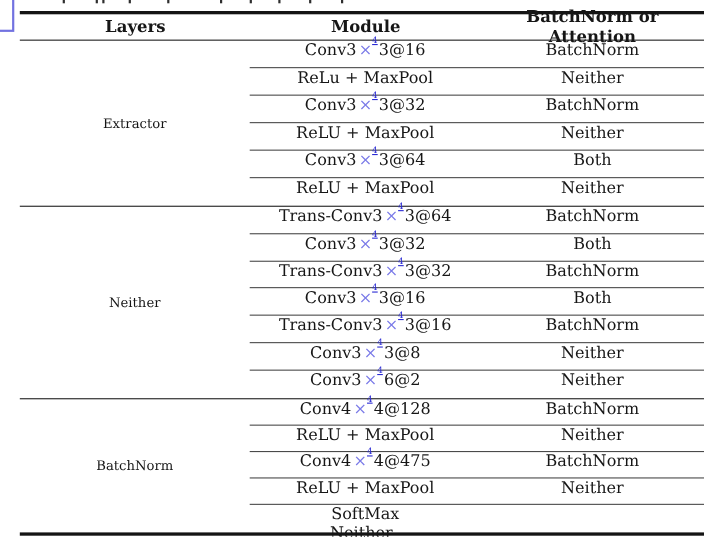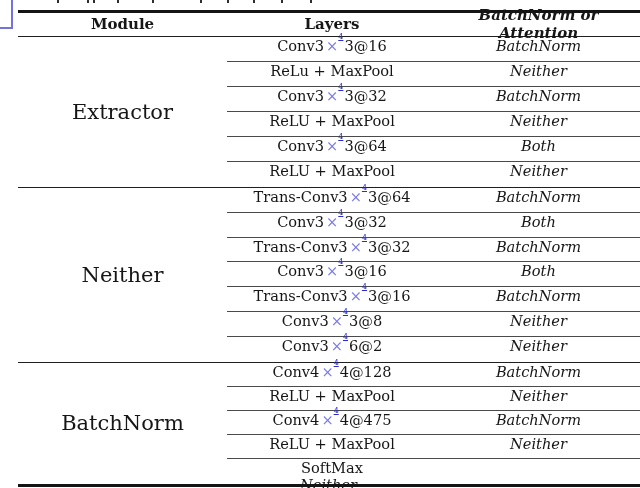--- a/index.html
+++ b/index.html
@@ -21,27 +21,27 @@
   .table-wrap { position: absolute; left: 18px; top: 10px; width: 622px; }
 
   .rule-top    { height: 2.5px; background: #141414; }
   .rule-bottom { height: 3px;   background: #141414; }
 
   .header-row { display: flex; height: 24px; align-items: center; border-bottom: 1.5px solid #1f1f1f; }
   .hcell { text-align: center; font-weight: bold; font-size: 15px; }
 
   .col-module { width: 209px; }
   .col-layers { width: 210px; }
-  .col-norm   { width: 203px; font-style: italic; }
+  .col-norm   { width: 203px; }
 
   .group { display: flex; }
   .group.with-sep { border-bottom: 1.5px solid #1f1f1f; }
   .module-cell {
     width: 209px; display: flex; align-items: center; justify-content: center;
-    font-size: 21px;
+    font-size: 12px;
   }
   .rows { width: 413px; }
   .layer-row { display: flex; }
   .layer-row.thin-sep { border-bottom: 1px solid #4a4a4a; }
   .cell {
     display: flex; align-items: flex-start; justify-content: center;
     font-size: 14.6px; white-space: nowrap;
   }
 
   .times-link { color: #7a7ae8; margin-left: 2px; cursor: pointer; }
@@ -65,22 +65,22 @@
   <i style="left:227px"></i>
   <i style="left:253px"></i>
   <i style="left:281px"></i>
   <i style="left:310px"></i>
 </div>
 
 <div class="table-wrap">
   <div class="rule-top"></div>
 
   <div class="header-row">
+    <div class="hcell col-layers">Layers</div>
     <div class="hcell col-module">Module</div>
-    <div class="hcell col-layers">Layers</div>
     <div class="hcell col-norm">BatchNorm or Attention</div>
   </div>
 
   <div id="table-body">
       <div class="group with-sep">
         <div class="module-cell">Extractor</div>
         <div class="rows">
           <div class="layer-row thin-sep" style="height: 25.1px;">
             <div class="cell col-layers">
               <span>Conv3</span>

